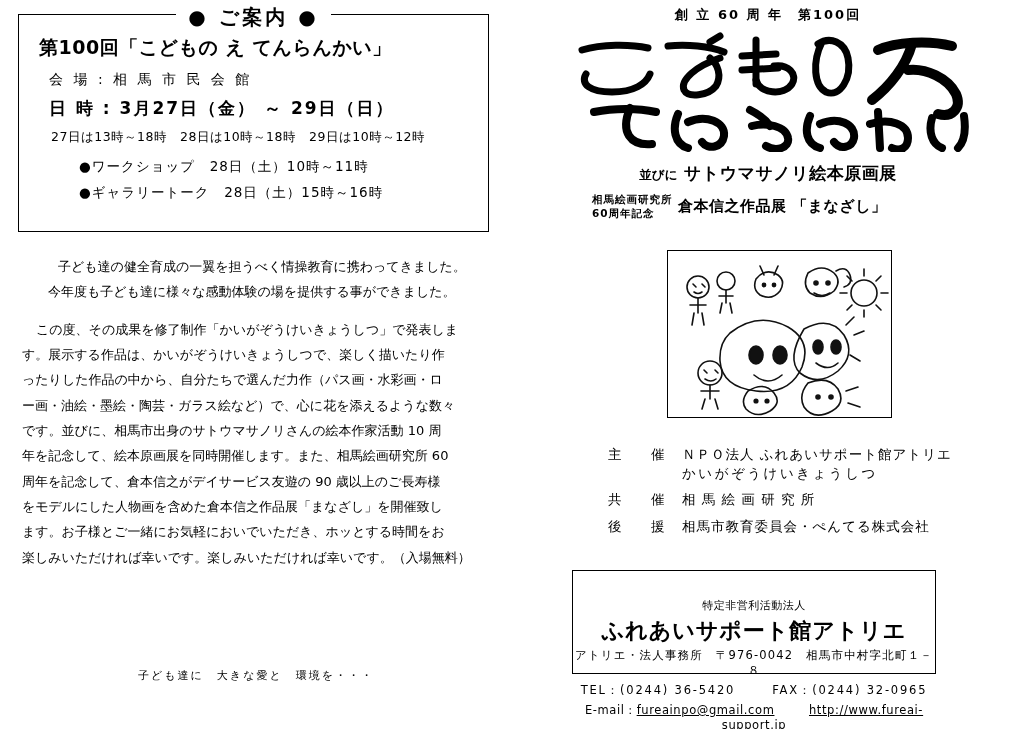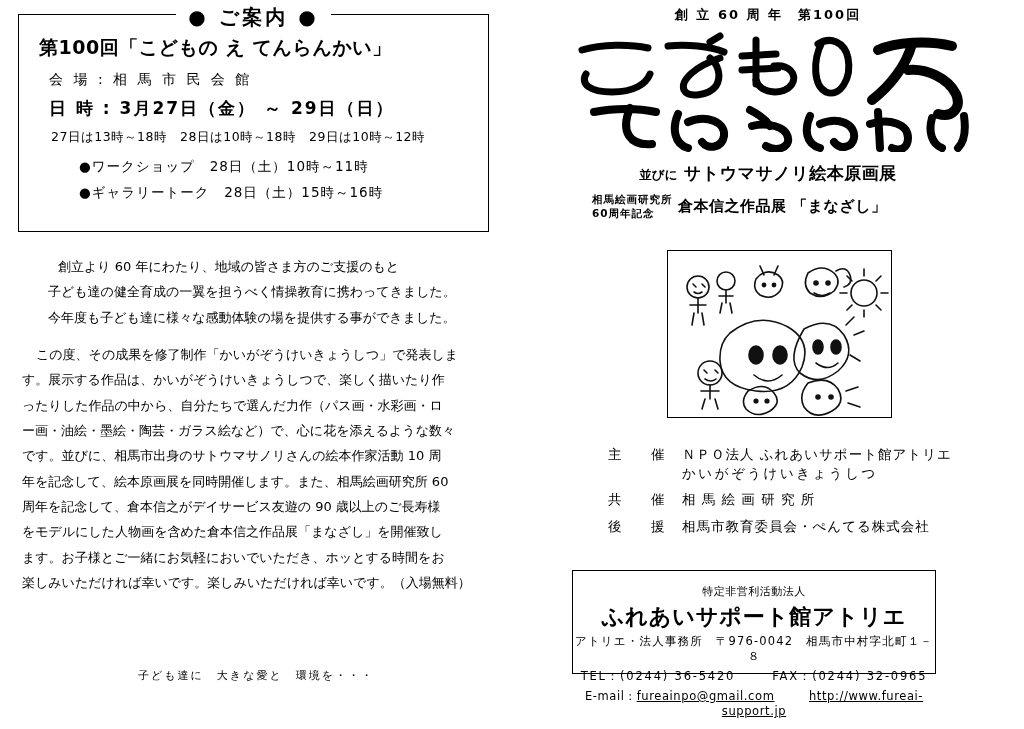--- a/index.html
+++ b/index.html
@@ -118,21 +118,21 @@
   .cred-label {
     width:74px; letter-spacing:8px; font-weight:normal; flex:0 0 74px;
   }
   .cred-val { letter-spacing:1px; }
   .cred-val .l2 { margin-top:5px; letter-spacing:2.5px; }
 
   .org-box {
     position:absolute; left:60px; top:570px; width:364px; height:104px;
     border:1.2px solid #000;
     text-align:center;
-    padding-top:13px;
+    padding-top:27px;
   }
   .org-kind { font-size:11px; letter-spacing:0.5px; }
   .org-name {
     font-size:22px; font-weight:bold; letter-spacing:1px; margin:3px 0 2px 0;
   }
   .org-addr { font-size:11.5px; letter-spacing:1.2px; margin-bottom:5px; }
   .org-tel { font-size:11.5px; letter-spacing:1.8px; margin-bottom:5px; }
   .org-mail { font-size:11.5px; letter-spacing:0.6px; }
   .org-mail u { text-decoration:underline; }
   .gap { display:inline-block; width:26px; }
@@ -153,21 +153,20 @@
         <div class="nb-bullet">●ワークショップ　28日（土）10時～11時</div>
         <div class="nb-bullet">●ギャラリートーク　28日（土）15時～16時</div>
       </div>
     </div>
     <div class="notice-title-wrap">
       <span class="notice-title">● ご案内 ●</span>
     </div>
 
     <div class="body-text">
       <div class="para1">
-        <div>創立より 60 年にわたり、地域の皆さま方のご支援のもと</div>
         <div>子ども達の健全育成の一翼を担うべく情操教育に携わってきました。</div>
         <div>今年度も子ども達に様々な感動体験の場を提供する事ができました。</div>
       </div>
       <div class="para2">
         <div class="ind">この度、その成果を修了制作「かいがぞうけいきょうしつ」で発表しま</div>
         <div>す。展示する作品は、かいがぞうけいきょうしつで、楽しく描いたり作</div>
         <div>ったりした作品の中から、自分たちで選んだ力作（パス画・水彩画・ロ</div>
         <div>ー画・油絵・墨絵・陶芸・ガラス絵など）で、心に花を添えるような数々</div>
         <div>です。並びに、相馬市出身のサトウマサノリさんの絵本作家活動 10 周</div>
         <div>年を記念して、絵本原画展を同時開催します。また、相馬絵画研究所 60</div>

